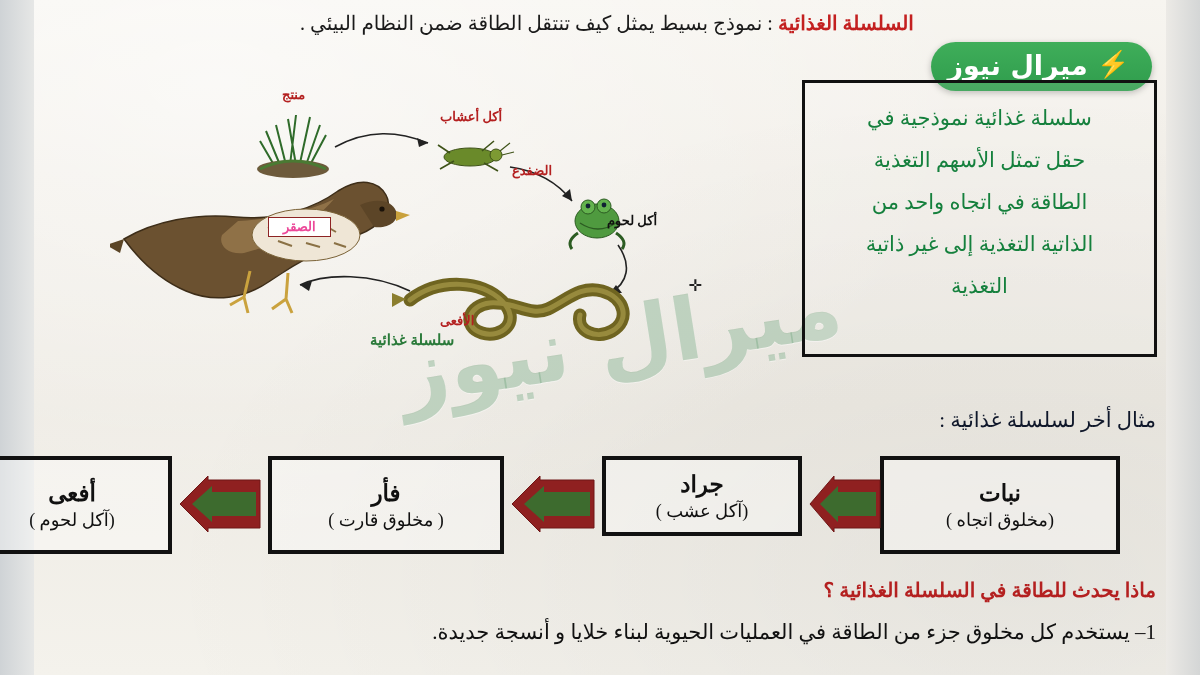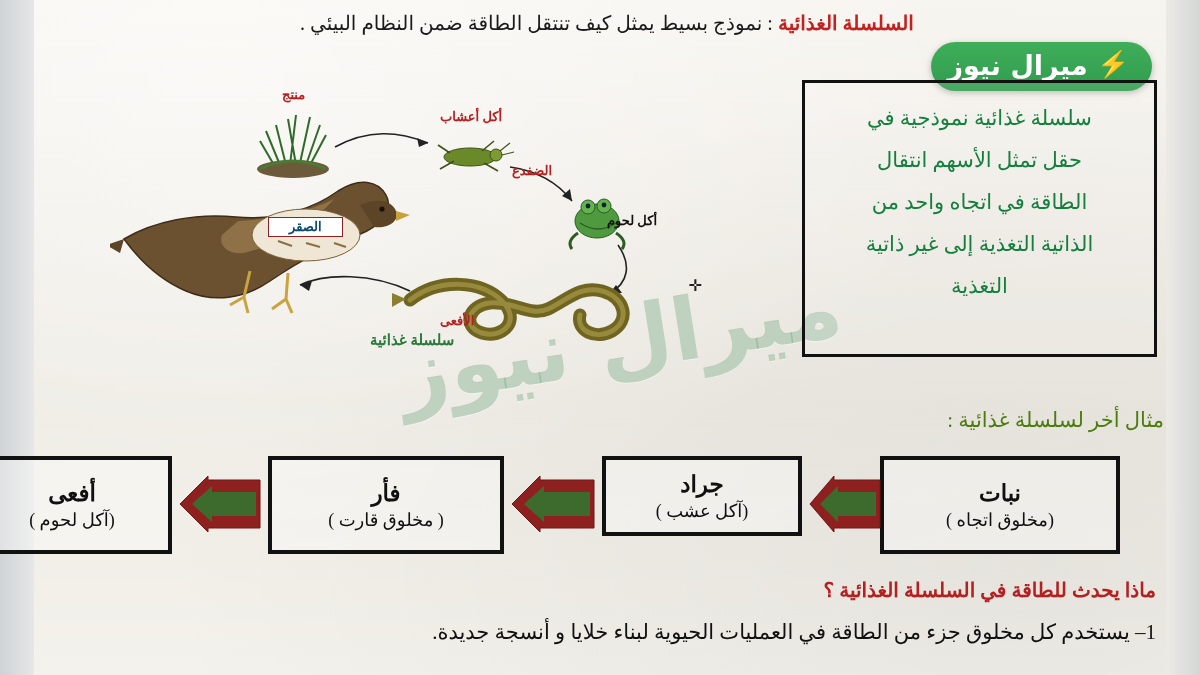--- a/index.html
+++ b/index.html
@@ -131,38 +131,38 @@
     position: absolute;
     color: #b42020;
     font-size: 13px;
     font-weight: bold;
     direction: rtl;
     white-space: nowrap;
   }
   .lbl.boxed {
     background: #ffffff;
     border: 1px solid #8d2323;
-    padding: 1px 20px;
-    color: #0c4a6e;
+    padding: 1px 14px;
+    color: #ec4899;
   }
   .caption-green {
     position: absolute;
     color: #2a7a3a;
     font-weight: bold;
     font-size: 15px;
     direction: rtl;
   }
 
   
   .example-line {
     position: absolute;
     top: 408px;
-    right: 36px;
+    right: 44px;
     font-size: 21px;
-    color: #4d7c0f;
+    color: #0f172a;
     direction: rtl;
   }
 
   
   .chain {
     position: absolute;
     top: 452px;
     left: 40px;
     width: 1080px;
     height: 110px;
@@ -242,21 +242,21 @@
 
   <div class="logo">
     <span class="bolt">⚡</span>
     <span class="txt">ميرال نيوز</span>
   </div>
 
   <div class="wm">ميرال نيوز</div>
 
   <div class="infobox">
     <div>سلسلة غذائية نموذجية في</div>
-    <div>حقل تمثل الأسهم انتقال</div>
+    <div>حقل تمثل الأسهم التغذية</div>
     <div>الطاقة في اتجاه واحد من</div>
     <div>الذاتية التغذية إلى غير ذاتية</div>
     <div>التغذية</div>
   </div>
 
   <div class="illus">
     <svg width="600" height="270" viewBox="0 0 600 270">
 
       <g>
         <path d="M180 70 L186 20 M186 70 L178 24 M190 68 L200 22 M196 70 L210 30 M176 70 L166 30 M170 70 L156 36 M200 70 L216 40 M164 70 L150 46" stroke="#2f6b2a" stroke-width="2" fill="none"></path>

